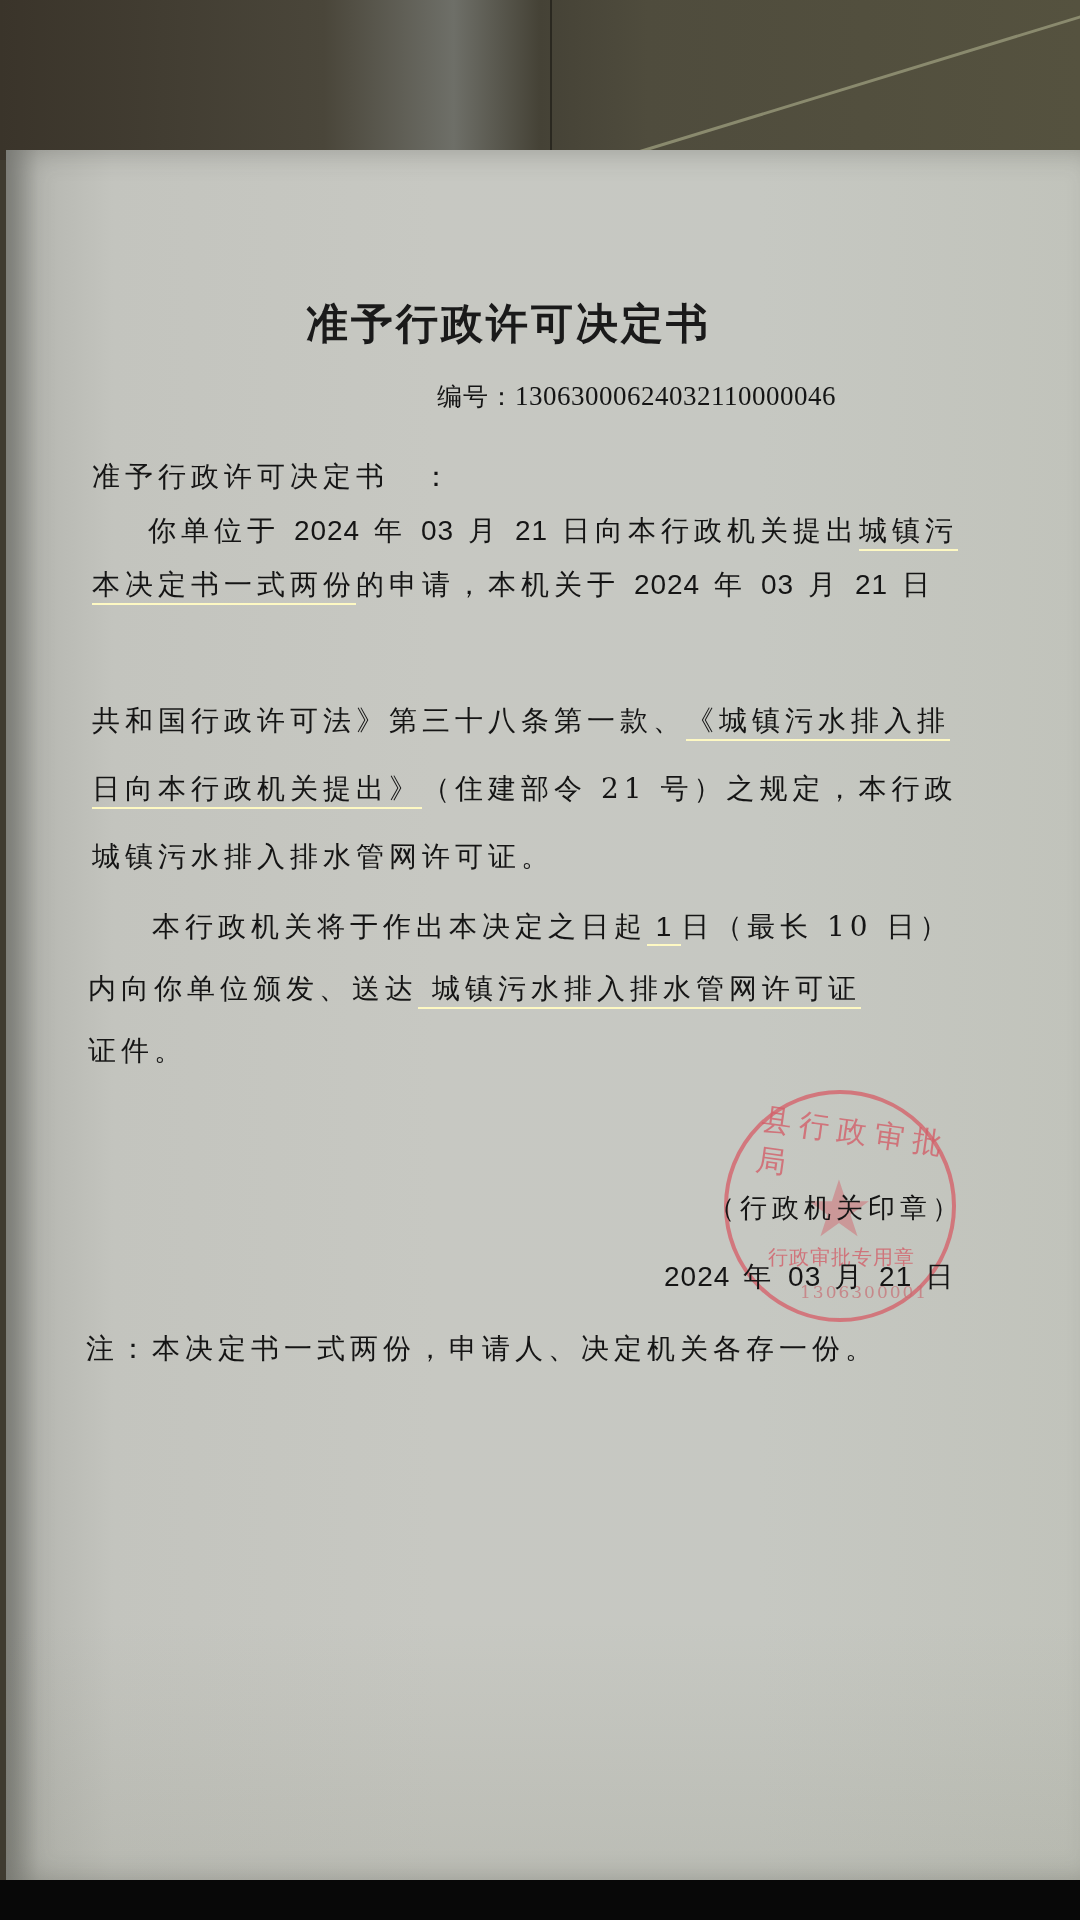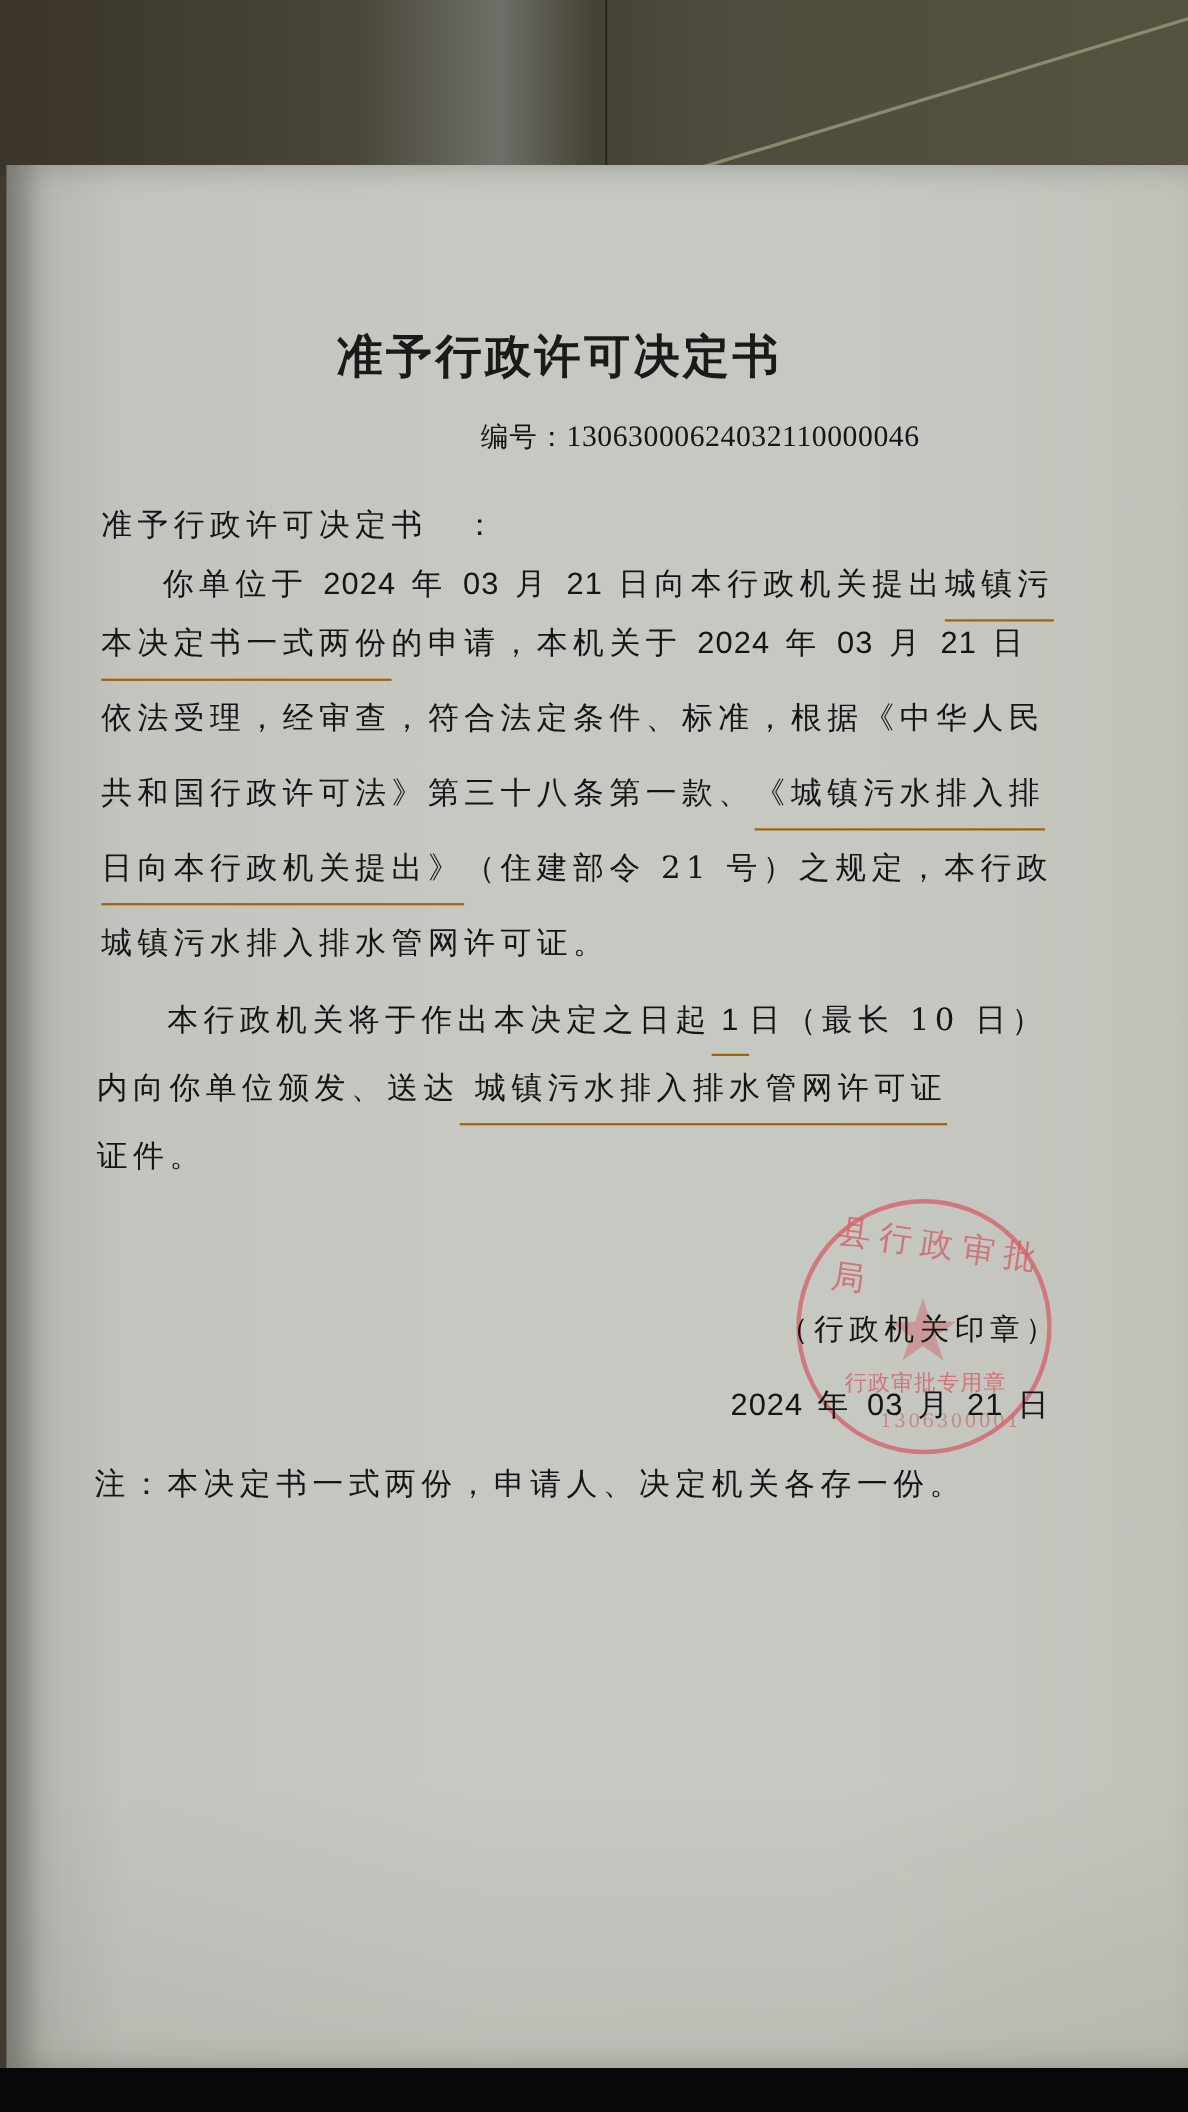--- a/index.html
+++ b/index.html
@@ -30,21 +30,21 @@
   .doc { position:absolute; left:0; top:0; width:1080px; height:1364px; color:#151515; }
   .title {
     position:absolute; left:306px; top:296px; font-size:42px; letter-spacing:3px;
     font-weight:bold; color:#1a1a1a;
   }
   .serial { position:absolute; left:437px; top:380px; font-size:25px; letter-spacing:1px; }
   .serial .num { font-family:"Liberation Serif", serif; font-size:27px; letter-spacing:0.5px; }
   .addressee { position:absolute; left:92px; top:458px; font-size:28px; letter-spacing:5px; }
   .line { position:absolute; font-size:28px; letter-spacing:5px; white-space:nowrap; }
   .line .n { font-family:"Liberation Sans", sans-serif; letter-spacing:1px; }
-  .u { border-bottom:2px solid #a16207; padding-bottom:16px; }
+  .u { border-bottom:2px solid #fef9c3; padding-bottom:2px; }
   .seal {
     position:absolute; left:724px; top:1090px; width:232px; height:232px;
     border:4px solid rgba(214,92,102,0.75); border-radius:50%;
     color:rgba(210,95,105,0.8); box-sizing:border-box;
   }
   .seal .star {
     position:absolute; left:76px; top:70px; font-size:78px; color:rgba(210,95,105,0.45);
   }
   .seal .arc-text {
     position:absolute; left:30px; top:18px; font-size:30px; letter-spacing:8px; transform:rotate(8deg);
@@ -78,21 +78,20 @@
   </div>
 
   <div class="addressee">准予行政许可决定书　：</div>
 
   <div class="line" style="left:148px;top:512px;">
     <span>你单位于 </span><span class="n">2024</span><span> 年 </span><span class="n">03</span><span> 月 </span><span class="n">21</span><span> 日向本行政机关提出</span><span class="u">城镇污</span>
   </div>
   <div class="line" style="left:92px;top:566px;">
     <span class="u">本决定书一式两份</span><span>的申请，本机关于 </span><span class="n">2024</span><span> 年 </span><span class="n">03</span><span> 月 </span><span class="n">21</span><span> 日</span>
   </div>
-  <div class="line" style="left:92px;top:634px;">依法受理，经审查，符合法定条件、标准，根据《中华人民</div>
   <div class="line" style="left:92px;top:702px;">
     <span>共和国行政许可法》第三十八条第一款、</span><span class="u">《城镇污水排入排</span>
   </div>
   <div class="line" style="left:92px;top:770px;">
     <span class="u">日向本行政机关提出》</span><span>（住建部令 21 号）之规定，本行政</span>
   </div>
   <div class="line" style="left:92px;top:838px;">城镇污水排入排水管网许可证。</div>
 
   <div class="line" style="left:152px;top:908px;">
     <span>本行政机关将于作出本决定之日起</span><span class="u n"> 1 </span><span>日（最长 10 日）</span>

